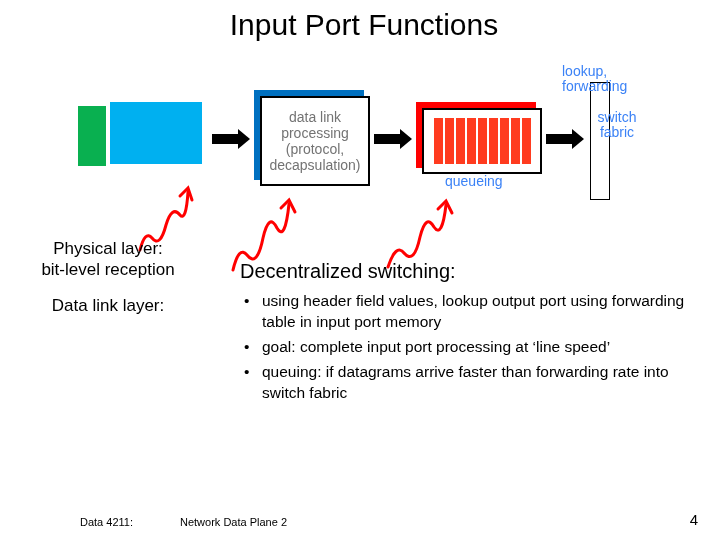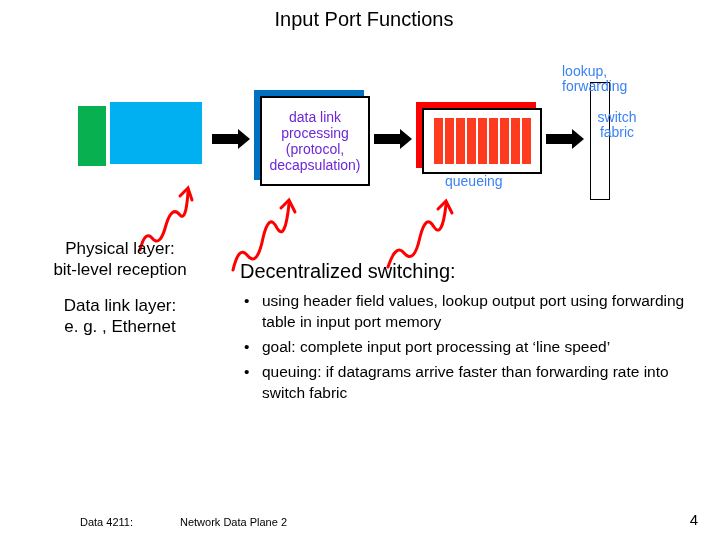--- a/index.html
+++ b/index.html
@@ -6,21 +6,21 @@
   body {
     width: 720px;
     height: 540px;
     background: #fff;
     font-family: "Comic Sans MS", "Segoe UI", sans-serif;
     position: relative;
     overflow: hidden;
   }
   .title {
     text-align: center;
-    font-size: 20px;
+    font-size: 30px;
     color: #000;
     padding-top: 8px;
     font-family: "Comic Sans MS", cursive, sans-serif;
     margin-left: 8px;
   }
   .diagram {
     position: absolute;
     top: 62px; left: 110px;
     width: 530px; height: 150px;
   }
@@ -32,21 +32,21 @@
     position: absolute;
     background: #fff;
     border: 2px solid #000;
     display: flex;
     align-items: center;
     justify-content: center;
     text-align: center;
     font-family: Arial, sans-serif;
     font-size: 14px;
     line-height: 1.15;
-    color: #6d28d9;
+    color: #737373;
   }
   .green-shadow { background: #09b050; }
   .cyan-shadow { background: #00b0f0; }
   .blue-shadow { background: #0070c0; }
   .red-shadow { background: #ff0000; }
   .arrow {
     position: absolute;
     height: 10px;
     background: #000;
   }
@@ -84,21 +84,21 @@
   .squiggle {
     position: absolute;
     stroke: #ff0000;
     stroke-width: 3;
     fill: none;
     stroke-linecap: round;
   }
 
   .left-col {
     position: absolute;
-    left: 20px; top: 238px;
+    left: 8px; top: 238px;
     width: 200px;
     text-align: center;
     font-family: "Comic Sans MS", cursive, sans-serif;
     font-size: 17px;
     color: #000;
     line-height: 1.25;
   }
   .left-col .blk { margin-bottom: 14px; }
 
   .right-col {
@@ -203,21 +203,20 @@
   <path d="M58 14 L66 6 L72 18"></path>
 </svg>
 
 <div class="left-col">
   <div class="blk">
     <div>Physical layer:</div>
     <div>bit-level reception</div>
   </div>
   <div class="blk">
     <div>Data link layer:</div>
-    <div>e. g. , Ethernet</div>
   </div>
 </div>
 
 <div class="right-col">
   <h2>Decentralized switching:</h2>
   <ul>
     <li>using header field values, lookup output port using forwarding table in input port memory</li>
     <li>goal: complete input port processing at ‘line speed’</li>
     <li>queuing: if datagrams arrive faster than forwarding rate into switch fabric</li>
   </ul>

